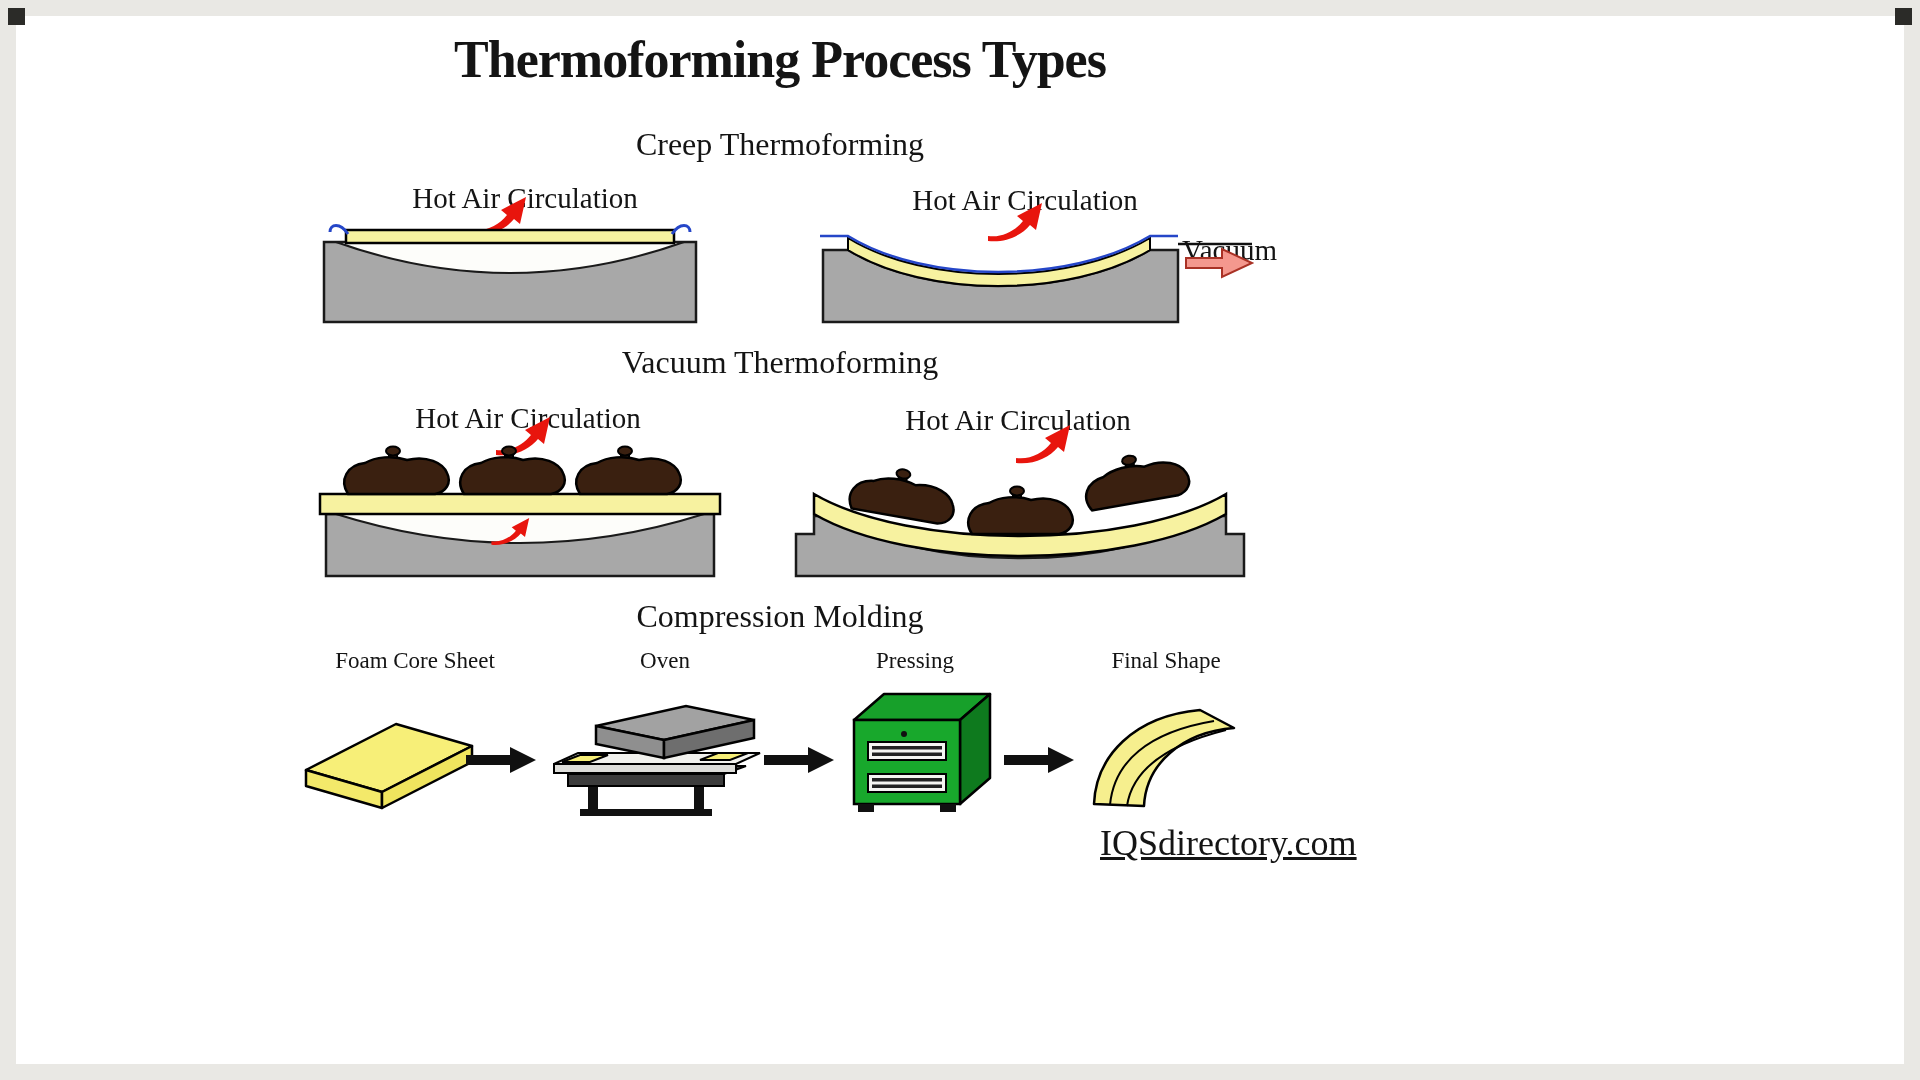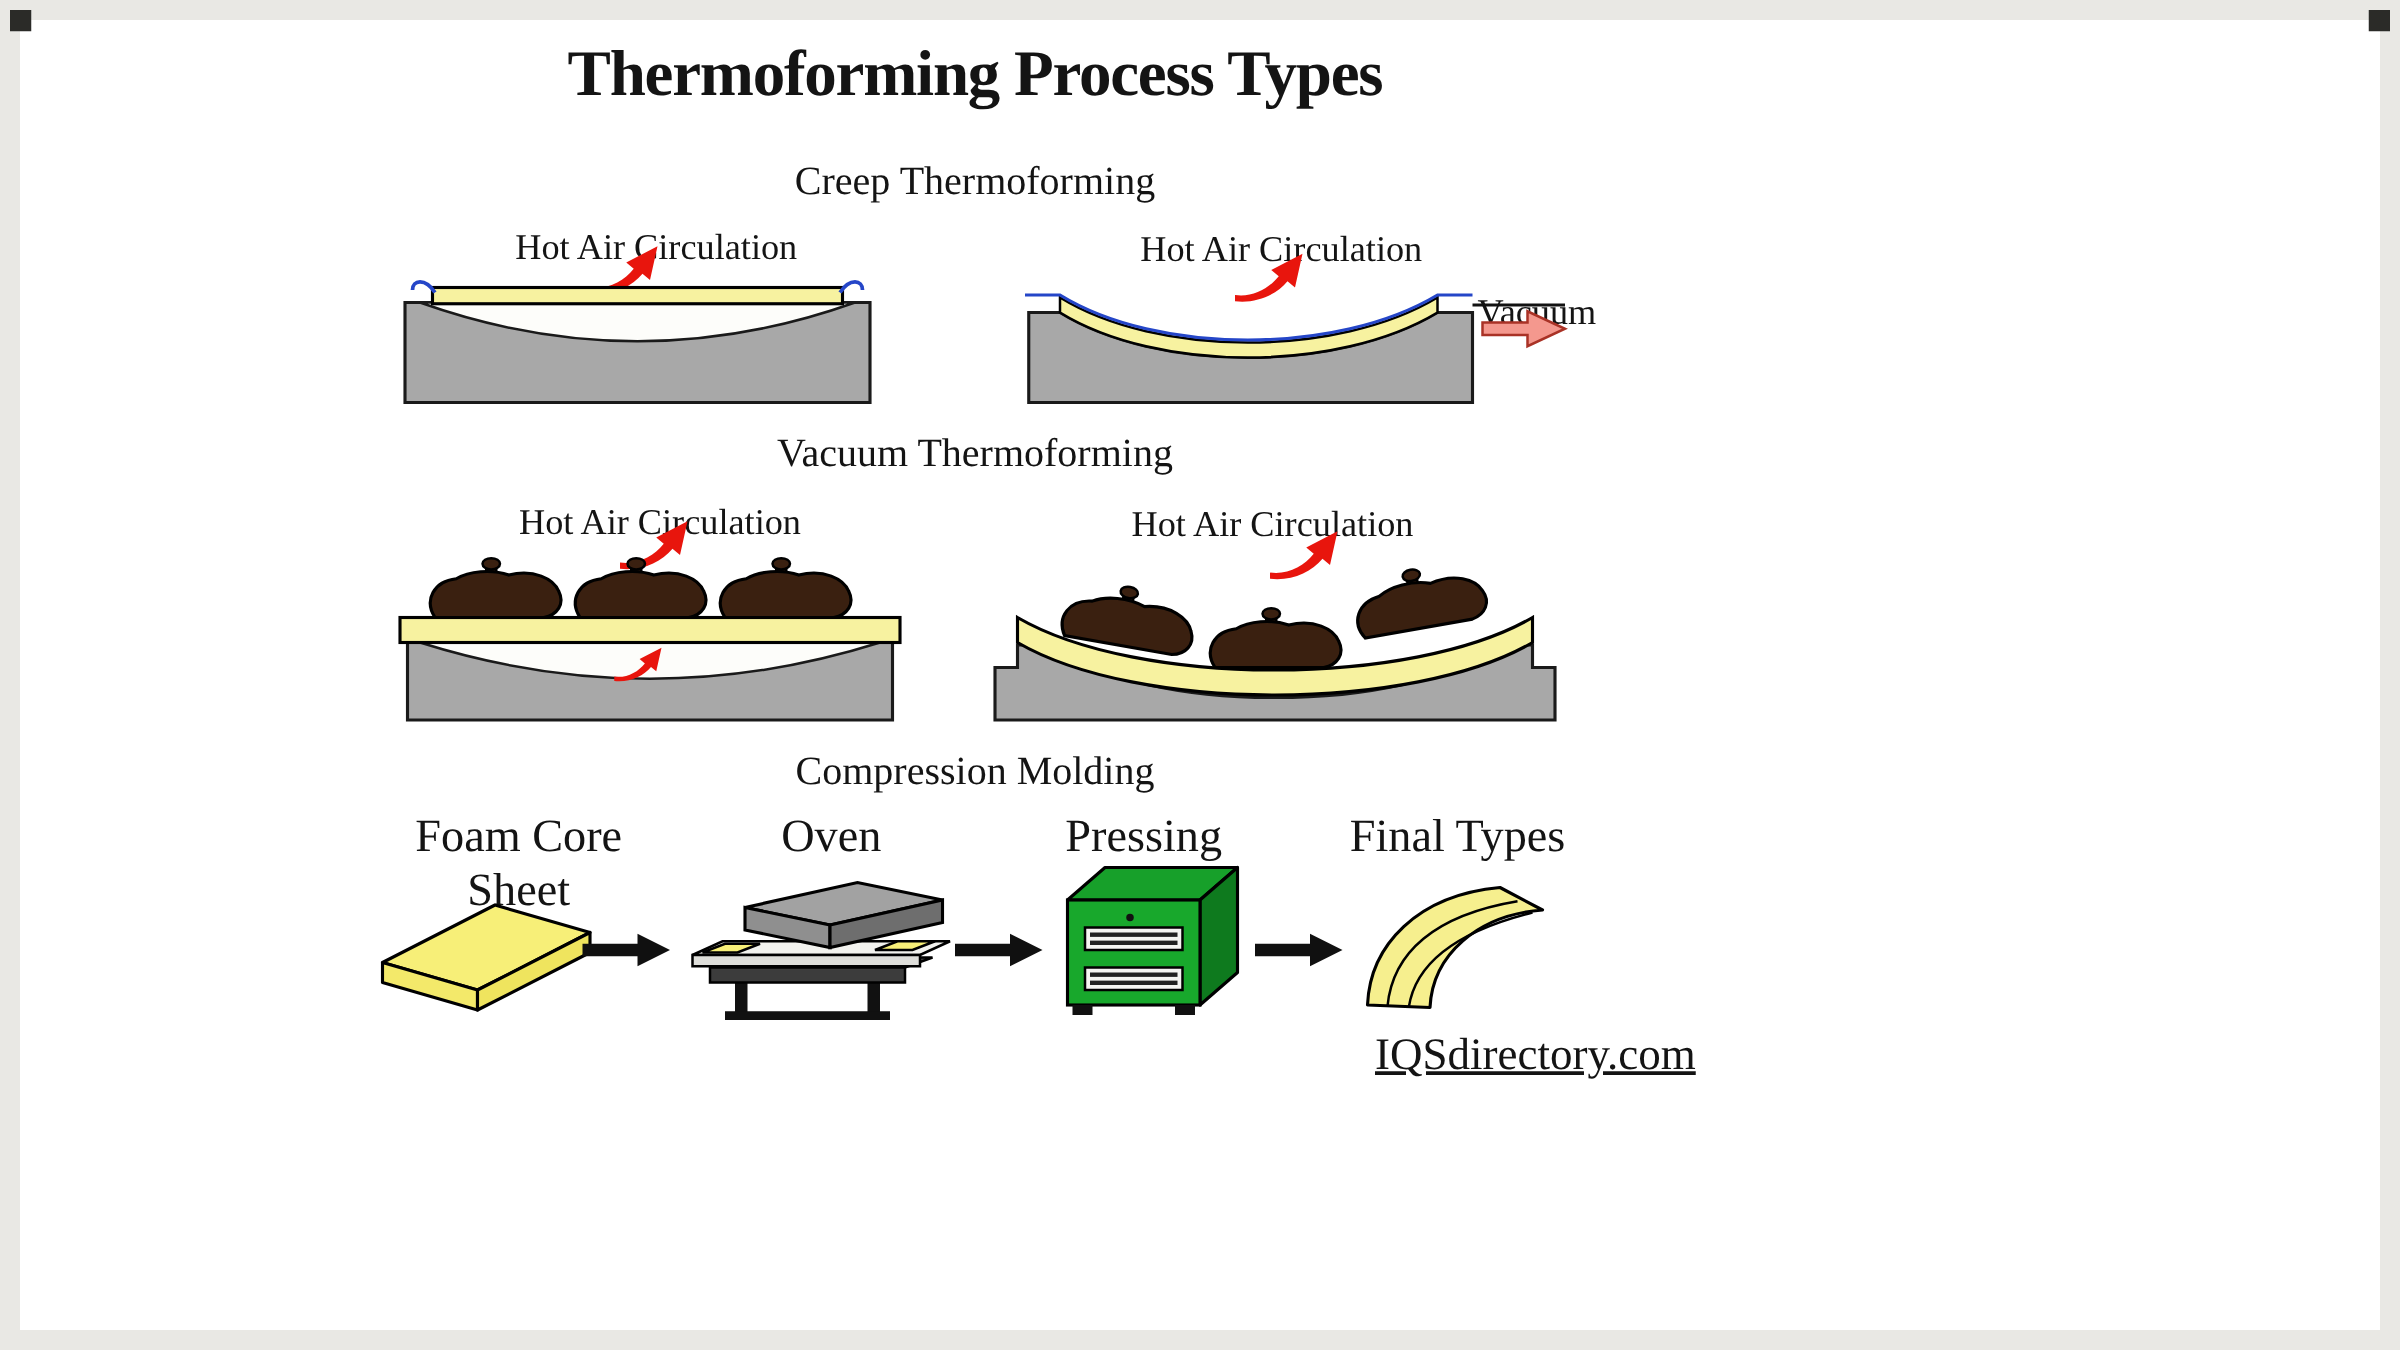--- a/index.html
+++ b/index.html
@@ -20,21 +20,21 @@
   .st-vacuum { top:344px; }
   .st-compression { top:598px; }
 
   .dlabel { position:absolute; font-size:29px; text-align:center;margin-top:16px; }
   .lab-creep-left { left:365px; top:166px; width:320px; }
   .lab-creep-right { left:865px; top:168px; width:320px; }
   .lab-vacuum-word { left:1182px; top:218px; width:140px; text-align:left; }
   .lab-vac-left { left:368px; top:386px; width:320px; }
   .lab-vac-right { left:858px; top:388px; width:320px; }
 
-  .stage-label { position:absolute; top:648px; font-size:37px; text-align:center; }
+  .stage-label { position:absolute; top:648px; font-size:23px; text-align:center; }
   .sl-foam { left:290px; width:250px; }
   .sl-oven { left:560px; width:210px;font-family:Liberation Serif, serif; }
   .sl-press { left:810px; width:210px; }
   .sl-final { left:1058px; width:216px; }
 
   .watermark { position:absolute; left:1100px; top:822px; width:440px; font-size:36px;text-decoration:underline; }
 
   svg.diagram, svg.red-arrow, svg.flow-arrow, svg.defs-holder { position:absolute; overflow:visible; }
   svg.defs-holder { width:0; height:0; left:0; top:0; }
   .d-creep-left  { left:318px; top:226px; width:384px; height:98px; }
@@ -136,21 +136,21 @@
     <use href="#loaf" transform="translate(64,32) rotate(10)"></use>
     <use href="#loaf" transform="translate(178,58)"></use>
     <use href="#loaf" transform="translate(292,36) rotate(-10)"></use>
   </svg>
 
   <div class="section-title st-compression">Compression Molding</div>
 
   <div class="stage-label sl-foam">Foam Core Sheet</div>
   <div class="stage-label sl-oven">Oven</div>
   <div class="stage-label sl-press">Pressing</div>
-  <div class="stage-label sl-final">Final Types</div>
+  <div class="stage-label sl-final">Final Shape</div>
 
   <svg class="diagram d-foam" viewBox="0 0 182 106">
     <polygon points="10,64 100,18 176,40 86,86" fill="#f7ef78" stroke="#000" stroke-width="2.5" stroke-linejoin="round"></polygon>
     <polygon points="10,64 86,86 86,102 10,80" fill="#f3e96a" stroke="#000" stroke-width="2.5" stroke-linejoin="round"></polygon>
     <polygon points="86,86 176,40 176,56 86,102" fill="#efe45e" stroke="#000" stroke-width="2.5" stroke-linejoin="round"></polygon>
   </svg>
 
   <svg class="flow-arrow fa-1" viewBox="0 0 72 32">
     <polygon points="0,11 44,11 44,3 70,16 44,29 44,21 0,21" fill="#101010"></polygon>
   </svg>

